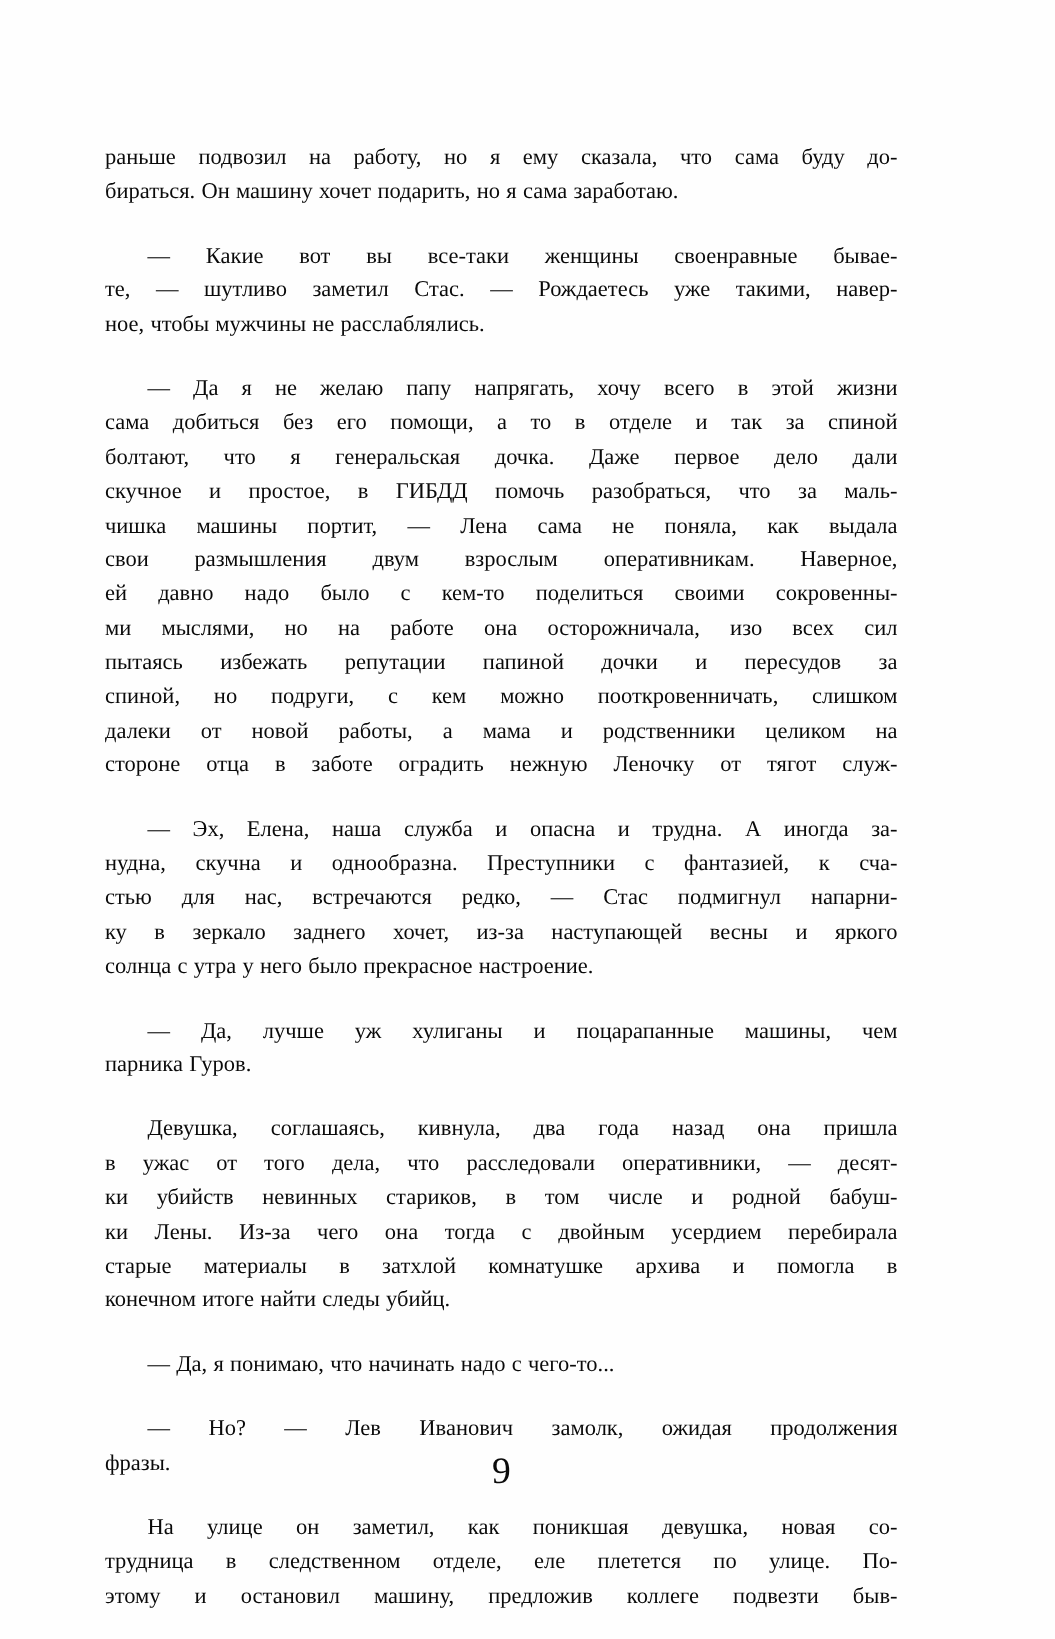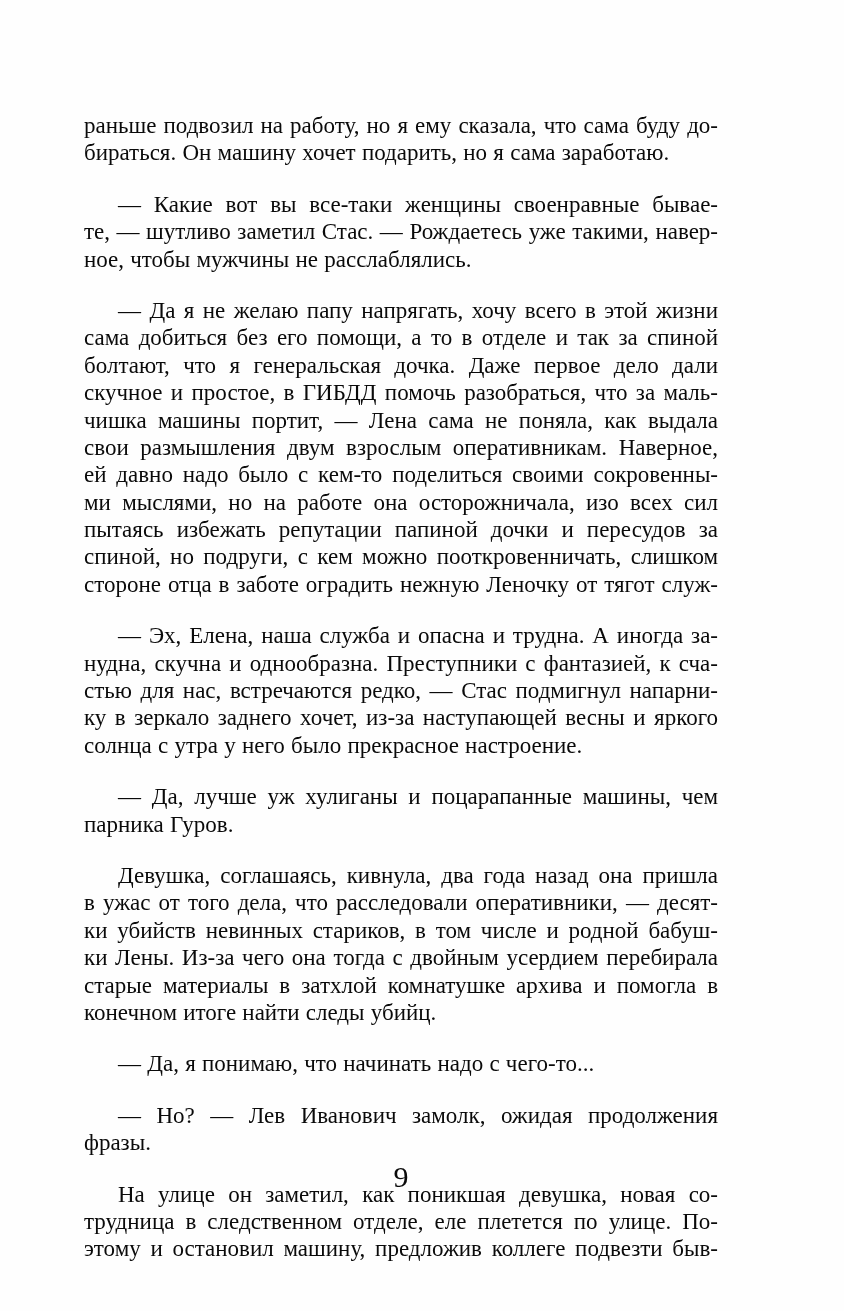--- a/index.html
+++ b/index.html
@@ -20,21 +20,21 @@
     position: absolute;
     left: 84px;
     top: 112px;
     width: 634px;
   }
   .paragraph {
     margin: 0;
     padding: 0;
   }
   .line {
-    font-size: 23px;
+    font-size: 18px;
     line-height: 27.4px;
     text-align: justify;
     text-align-last: justify;
     word-spacing: 0.5px;
     white-space: normal;
     overflow: hidden;
     max-height: 27.4px;
   }
   .line.last {
     text-align: center;
@@ -73,20 +73,21 @@
         <div class="line indent">— Да я не желаю папу напрягать, хочу всего в этой жизни</div>
         <div class="line">сама добиться без его помощи, а то в отделе и так за спиной</div>
         <div class="line">болтают, что я генеральская дочка. Даже первое дело дали</div>
         <div class="line">скучное и простое, в ГИБДД помочь разобраться, что за маль-</div>
         <div class="line">чишка машины портит, — Лена сама не поняла, как выдала</div>
         <div class="line">свои размышления двум взрослым оперативникам. Наверное,</div>
         <div class="line">ей давно надо было с кем-то поделиться своими сокровенны-</div>
         <div class="line">ми мыслями, но на работе она осторожничала, изо всех сил</div>
         <div class="line">пытаясь избежать репутации папиной дочки и пересудов за</div>
         <div class="line">спиной, но подруги, с кем можно пооткровенничать, слишком</div>
+        <div class="line">далеки от новой работы, а мама и родственники целиком на</div>
         <div class="line">стороне отца в заботе оградить нежную Леночку от тягот служ-</div>
       </div>
       <div class="paragraph">
         <div class="line indent">— Эх, Елена, наша служба и опасна и трудна. А иногда за-</div>
         <div class="line">нудна, скучна и однообразна. Преступники с фантазией, к сча-</div>
         <div class="line">стью для нас, встречаются редко, — Стас подмигнул напарни-</div>
         <div class="line">ку в зеркало заднего хочет, из-за наступающей весны и яркого</div>
         <div class="line last">солнца с утра у него было прекрасное настроение.</div>
       </div>
       <div class="paragraph">

